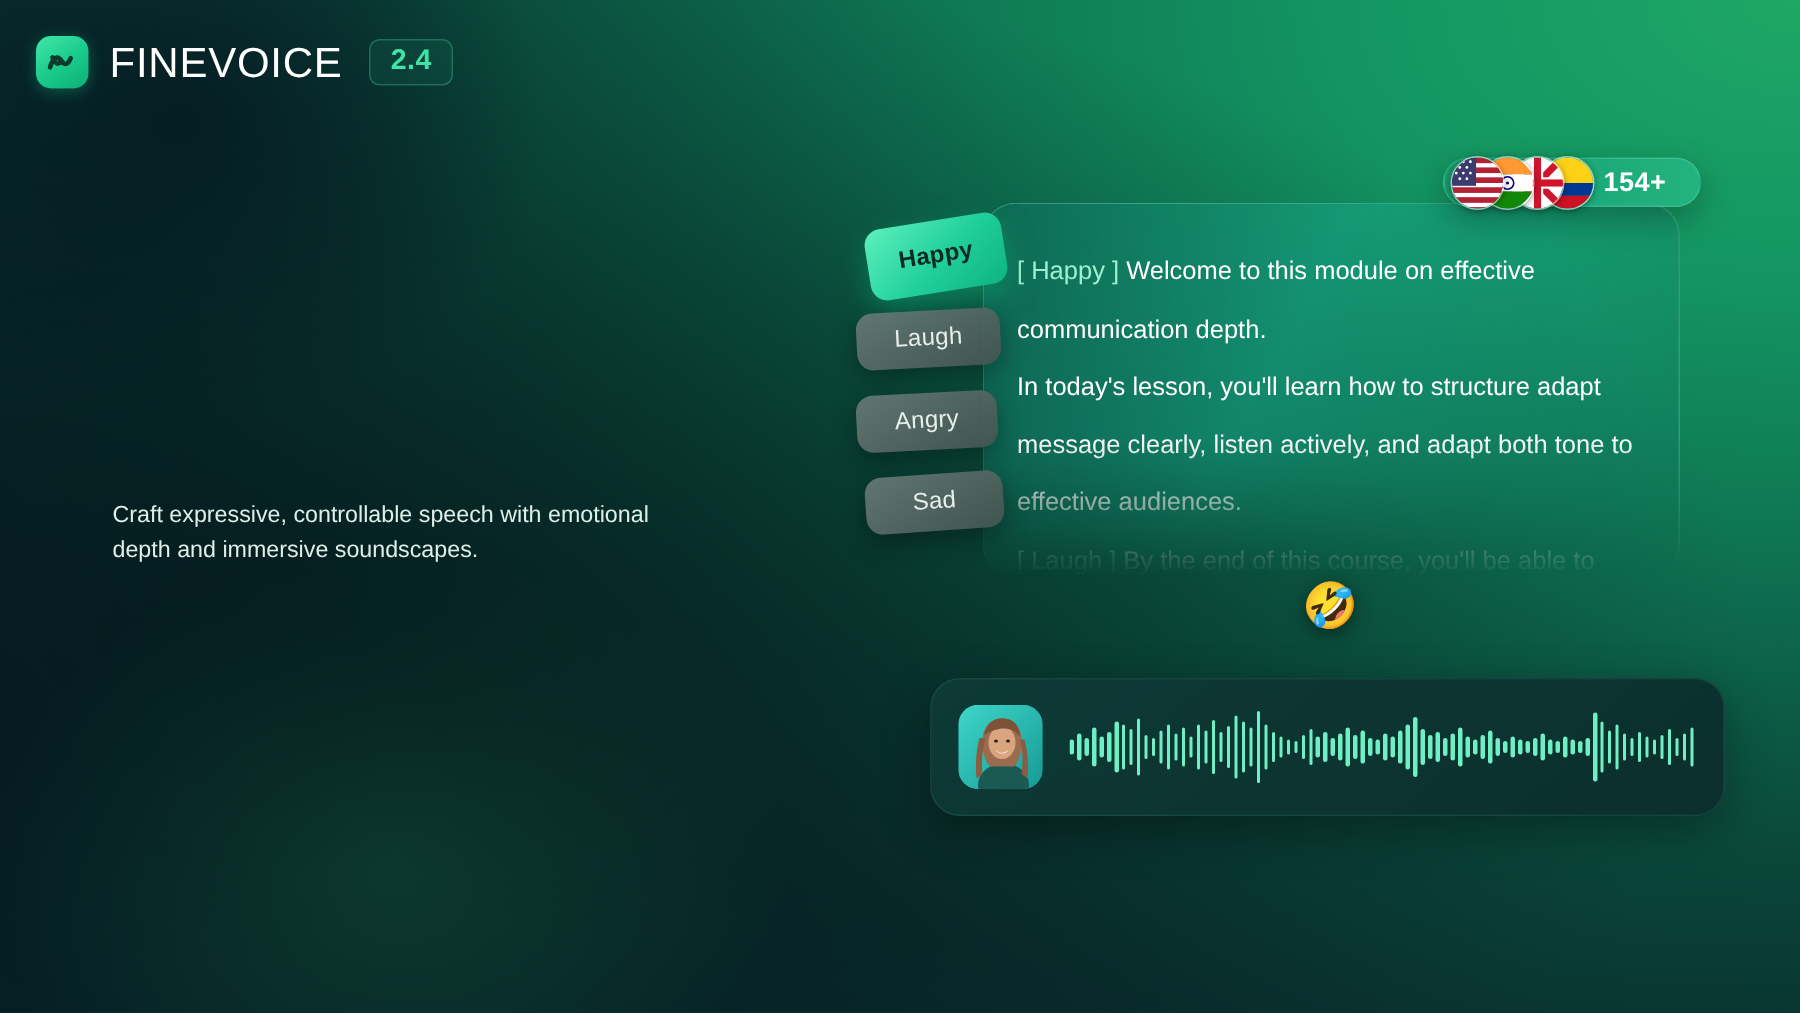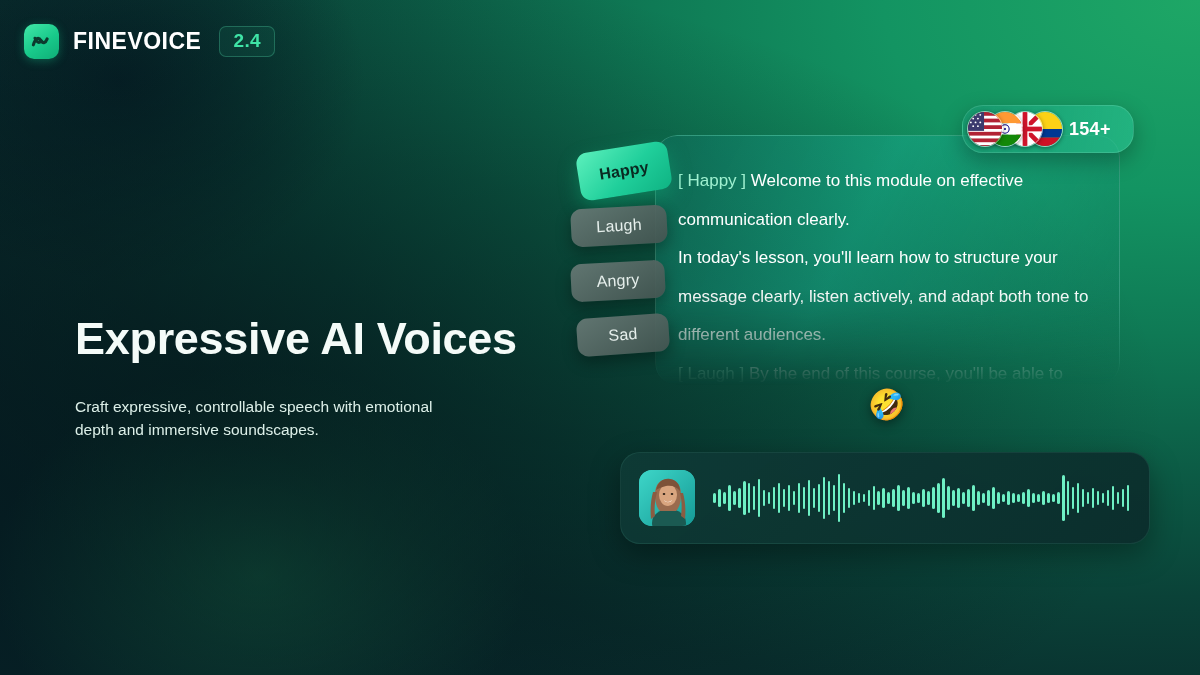--- a/index.html
+++ b/index.html
@@ -35,21 +35,21 @@
 
   
   #logo-bar { position:absolute; left:24px; top:24px; display:flex; align-items:center; gap:14px; }
   #logo-mark {
     width:35px; height:35px; border-radius:10px;
     background:linear-gradient(145deg,#42e8a8 0%,#18c98a 55%,#0fae77 100%);
     display:flex; align-items:center; justify-content:center;
     box-shadow:0 2px 10px rgba(20,200,140,.35);
   }
   #brand-name {
-    color:#ffffff; font-size:23px; font-weight:bold; letter-spacing:.5px;
+    color:#ffffff; font-size:28px; font-weight:normal; letter-spacing:.5px;
   }
   #version-badge {
     margin-left:4px; padding:3px 13px 4px; border-radius:7px;
     border:1px solid rgba(90,230,180,.28);
     background:rgba(30,120,95,.18);
     color:#3fe3a6; font-size:19px; font-weight:bold; letter-spacing:.4px;
   }
 
   
   #hero { position:absolute; left:75px; top:244px; width:470px; }
@@ -95,21 +95,21 @@
     color:#0a2a22; font-weight:bold;
     box-shadow:0 8px 20px rgba(15,170,120,.45);
   }
   #chip-happy { left:578px; top:147px;  width:92px; height:48px; transform:rotate(-9deg); }
   #chip-laugh { left:571px; top:207px;  width:96px; height:38px; transform:rotate(-3deg); }
   #chip-angry { left:571px; top:262px;  width:94px; height:38px; transform:rotate(-3deg); }
   #chip-sad   { left:577px; top:316px;  width:92px; height:38px; transform:rotate(-4deg); }
 
   
   #lang-badge {
-    position:absolute; left:962px; top:105px; height:48px;
+    position:absolute; left:962px; top:105px; height:33px;
     display:flex; align-items:center; padding-right:22px;
     border-radius:21px;
     background:linear-gradient(100deg, rgba(24,150,110,.72) 0%, rgba(32,175,128,.78) 60%, rgba(40,190,140,.70) 100%);
     border:1px solid rgba(190,255,230,.16);
     box-shadow:0 8px 22px rgba(0,0,0,.28);
   }
   #flag-stack { position:relative; width:100px; height:42px; }
   .flag {
     position:absolute; top:3px; width:36px; height:36px; border-radius:50%;
     overflow:hidden; border:1.5px solid rgba(255,255,255,.55);
@@ -165,32 +165,31 @@
         <path d="M5.2 8.6c1.9 4.6 4.2 5.5 6.4 2.6" fill="none" stroke="#0c3b2e" stroke-width="3.2" stroke-linecap="round"></path>
       </svg>
     </div>
     <div id="brand-name">FINEVOICE</div>
     <div id="version-badge">2.4</div>
   </div>
 
   <div id="hero">
     <h1 id="headline">
       <br>
-      <span>Expressive AI Voices</span>
     </h1>
     <p id="subhead">Craft expressive, controllable speech with emotional depth and immersive soundscapes.</p>
   </div>
 
   <div id="transcript-panel">
     <div id="transcript-body">
         <div class="tline"><span class="emo-tag">[ Happy ] </span><span>Welcome to this module on effective</span></div>
-        <div class="tline"><span>communication clearly.</span></div>
-        <div class="tline"><span>In today's lesson, you'll learn how to structure your</span></div>
+        <div class="tline"><span>communication depth.</span></div>
+        <div class="tline"><span>In today's lesson, you'll learn how to structure adapt</span></div>
         <div class="tline"><span>message clearly, listen actively, and adapt both tone to</span></div>
-        <div class="tline"><span>different audiences.</span></div>
+        <div class="tline"><span>effective audiences.</span></div>
         <div class="tline"><span class="emo-tag">[ Laugh ] </span><span>By the end of this course, you'll be able to</span></div>
       </div>
   </div>
 
   <div class="emotion-chip active" id="chip-happy">Happy</div>
   <div class="emotion-chip inactive" id="chip-laugh">Laugh</div>
   <div class="emotion-chip inactive" id="chip-angry">Angry</div>
   <div class="emotion-chip inactive" id="chip-sad">Sad</div>
 
   <div id="lang-badge">

